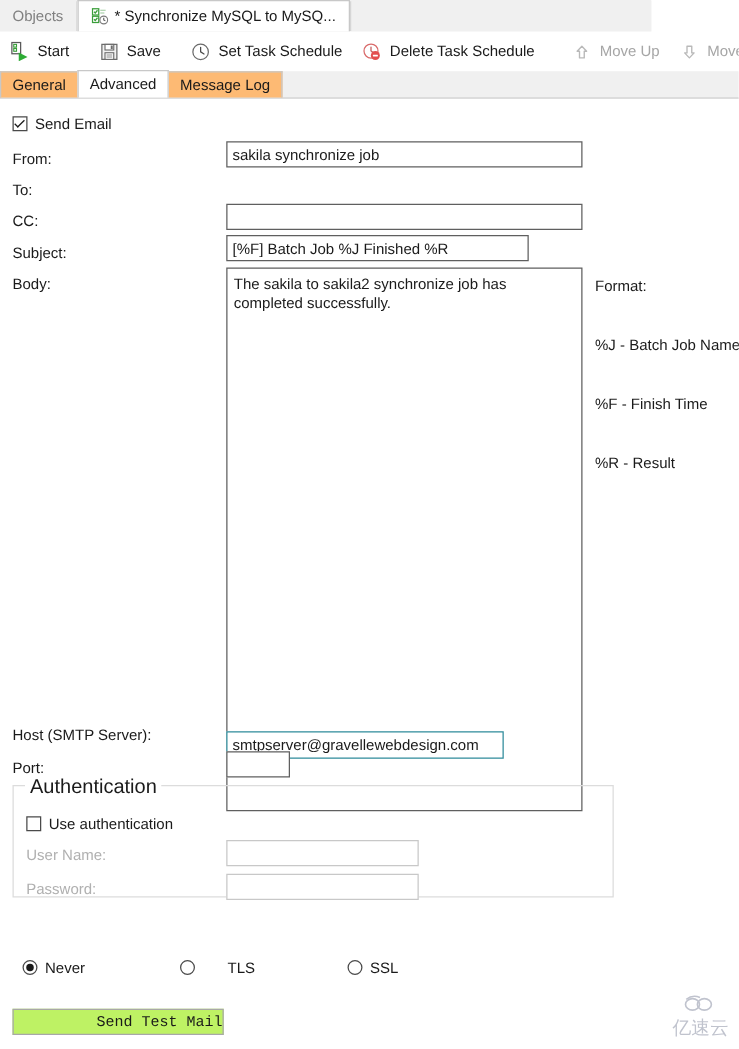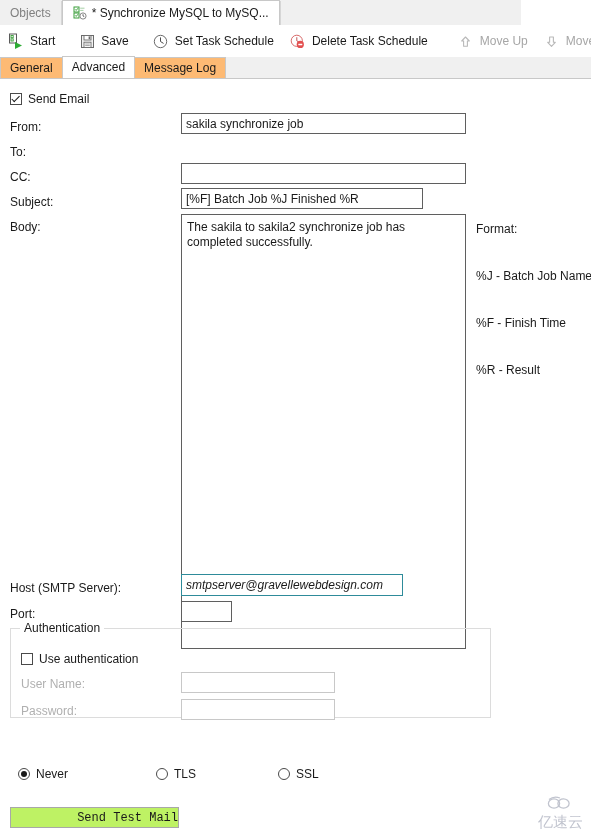--- a/index.html
+++ b/index.html
@@ -208,21 +208,21 @@
   .groupbox {
     position: absolute;
     border: 1px solid #dcdcdc;
     box-sizing: border-box;
   }
   .groupbox > .gb-title {
     position: absolute;
     top: -8px; left: 9px;
     background: #ffffff;
     padding: 0 4px;
-    font-size: 12px;
+    font-size: 16px;
     color: #1a1a1a;
     white-space: nowrap;
   }
 
   
   .radio-row {
     position: absolute;
     display: flex;
     align-items: center;
     font-size: 12px;
@@ -414,21 +414,21 @@
   <textarea class="tfield" style="left: 181px; top: 135px; width: 285px; height: 435px;">The sakila to sakila2 synchronize job has completed successfully.</textarea>
 
   <div class="format-block" style="left:476px; top:112px;">
     <div>Format:</div>
     <div>%J - Batch Job Name</div>
     <div>%F - Finish Time</div>
     <div>%R - Result</div>
   </div>
 
   <div class="row-label" style="left:10px; top:502px;">Host (SMTP Server):</div>
-  <input class="tfield focused" style="left: 181px; top: 495px; width: 222px; height: 22px; font-style: italic;" value="smtpserver@gravellewebdesign.com">
+  <input class="tfield focused" style="left: 181px; top: 506px; width: 222px; height: 22px;" value="smtpserver@gravellewebdesign.com">
 
   <div class="row-label" style="left:10px; top:528px;">Port:</div>
   <input class="tfield" style="left: 181px; top: 522px; width: 51px; height: 21px;" value="">
 
   <div class="groupbox" style="left:10px; top:549px; width:481px; height:90px;">
     <div class="gb-title">Authentication</div>
   </div>
 
   <div class="chk-row" style="left:21px; top:573px;">
     <span class="chk-box"></span>
@@ -439,21 +439,21 @@
   <input class="tfield disabled" style="left: 181px; top: 593px; width: 154px; height: 21px;" disabled="" value="">
 
   <div class="row-label muted" style="left:21px; top:625px;">Password:</div>
   <input class="tfield disabled" style="left: 181px; top: 620px; width: 154px; height: 21px;" disabled="" type="password" value="">
 
 
   <div class="radio-row" style="left:18px; top:688px;">
     <span class="radio-mark sel"></span>
     <span>Never</span>
   </div>
-  <div class="radio-row" style="left:156px; top:688px;">
+  <div class="radio-row" style="left:144px; top:688px;gap:20px;">
     <span class="radio-mark"></span>
     <span>TLS</span>
   </div>
   <div class="radio-row" style="left:278px; top:688px;">
     <span class="radio-mark"></span>
     <span>SSL</span>
   </div>
 
   <div class="pushbtn" style="left:10px; top:728px; width:169px; height:21px; line-height:20px;">
     <span>Send Test Mail</span>

